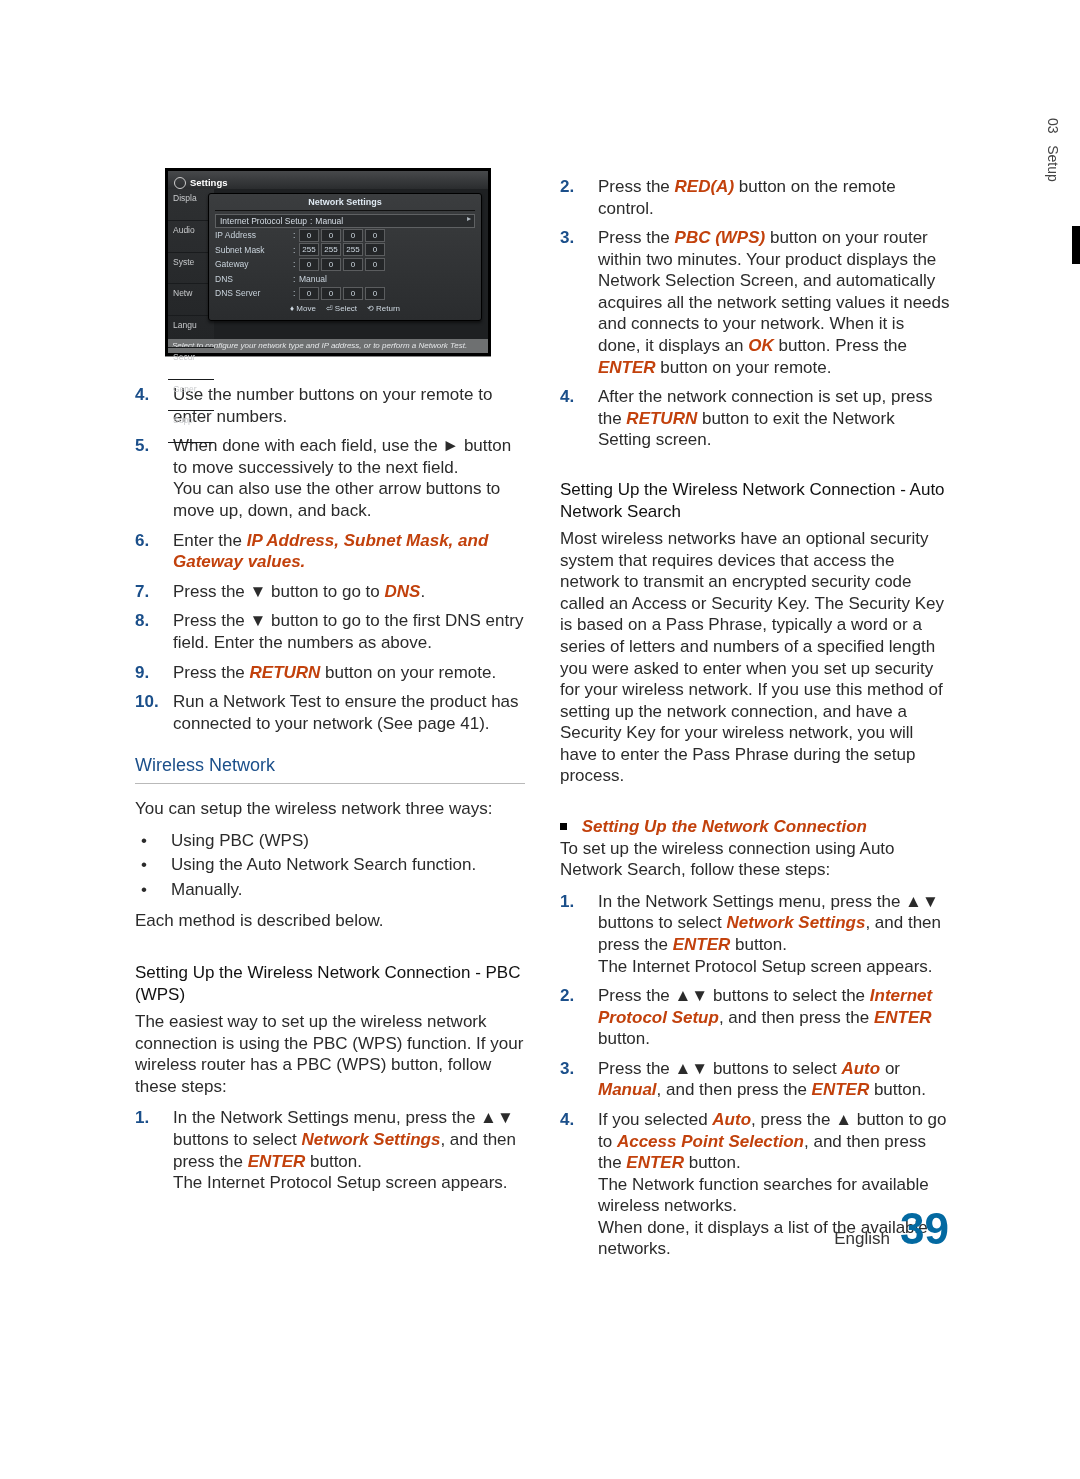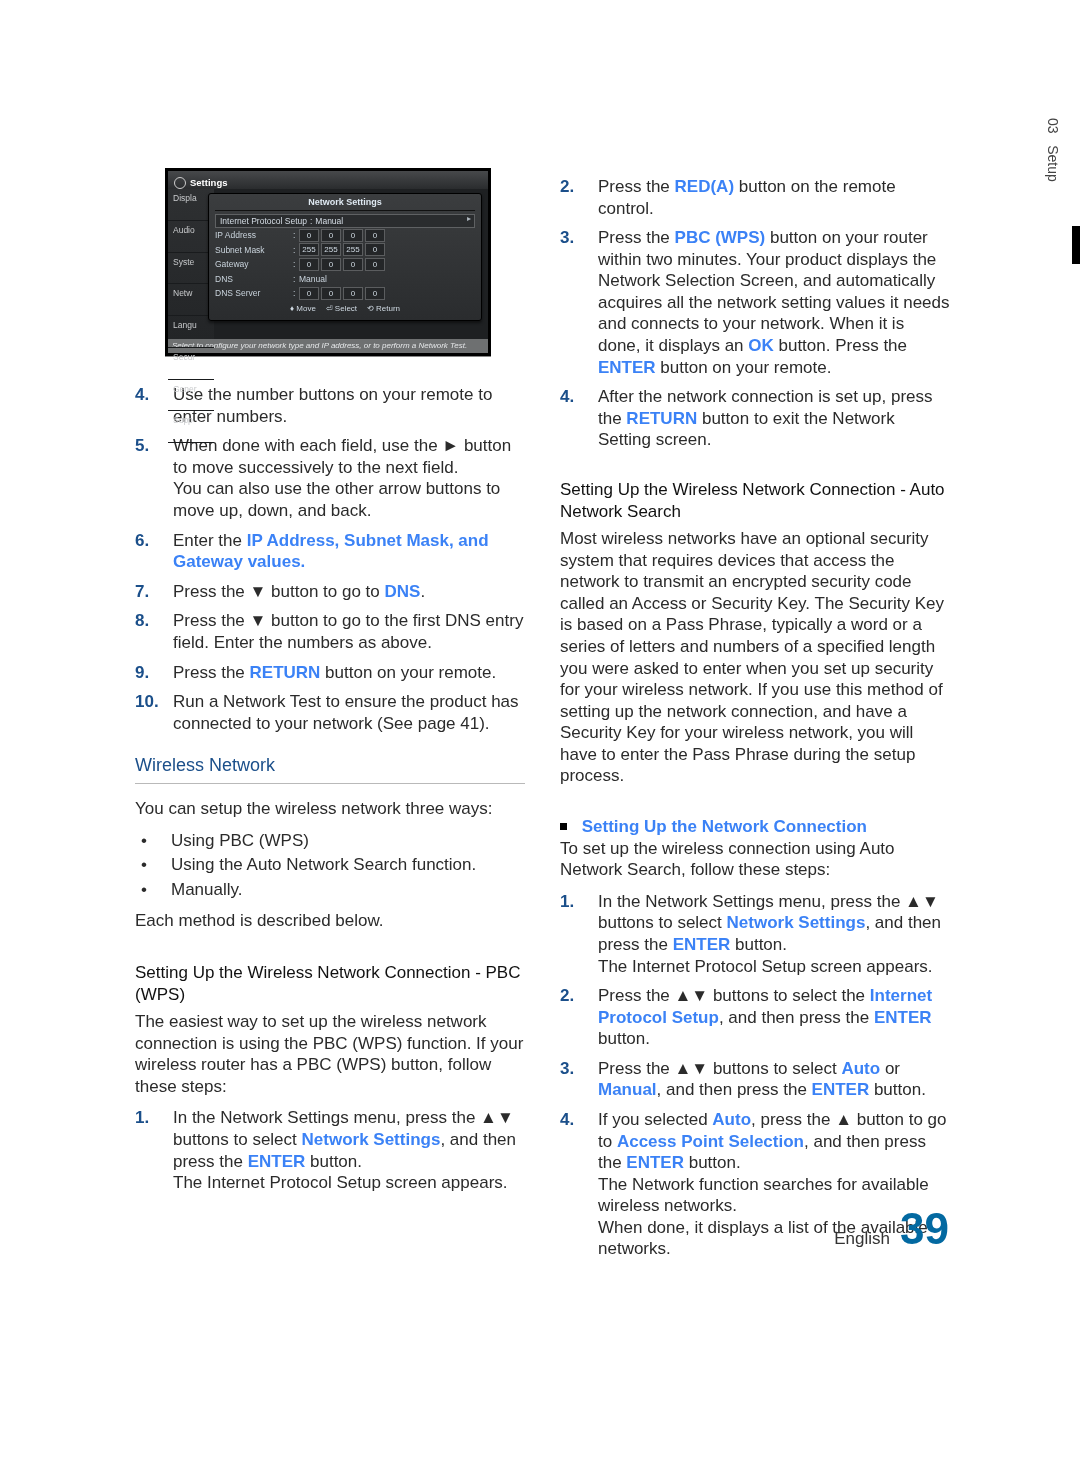--- a/index.html
+++ b/index.html
@@ -97,21 +97,21 @@
   ol.num-list > li .num {
     width: 38px;
     flex: 0 0 38px;
     font-weight: bold;
     color: #1b4f8a;
     font-size: 17px;
   }
   ol.num-list > li .txt {
     flex: 1;
   }
-  .b { font-weight: bold; color:#3b82f6; }
+  .b { font-weight: bold; color:#c2410c;font-style:italic; }
   
   .ss-outer {
     width: 320px;
     margin: 0 0 20px 30px;
     border: 3px solid #000;
     box-shadow: 0 1px 0 #888;
     font-size: 9.5px;
     color: #fff;
     background: #000;
     position: relative;

